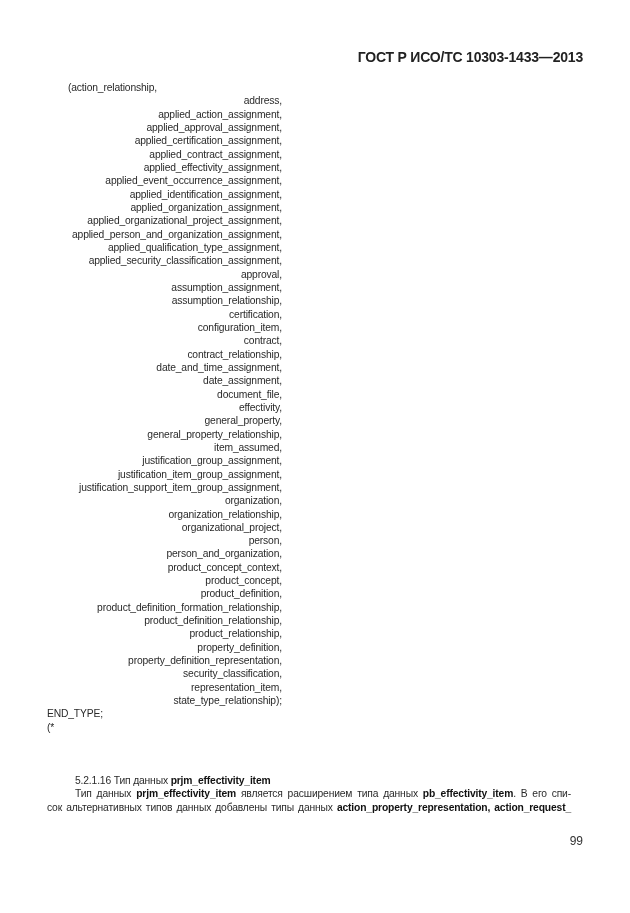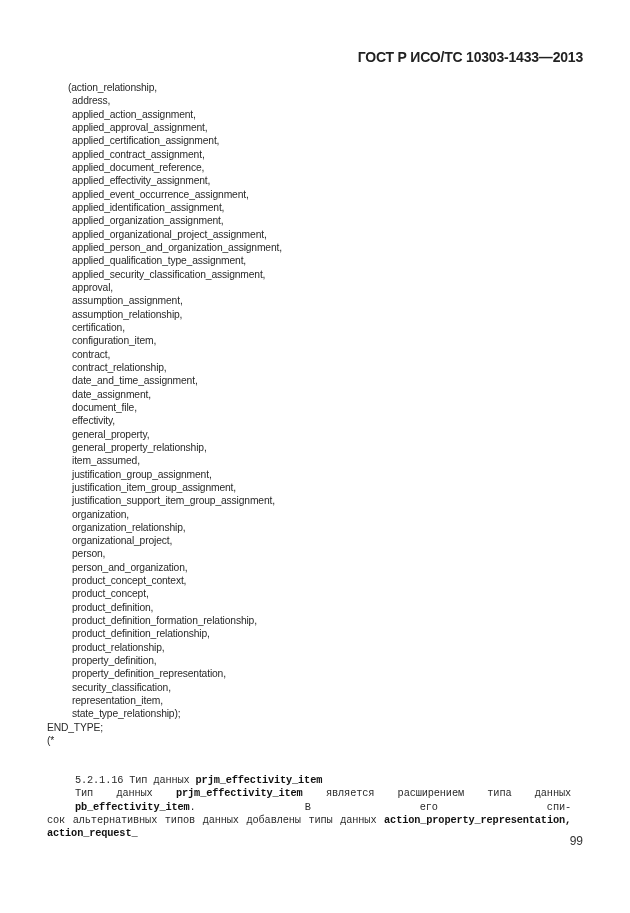--- a/index.html
+++ b/index.html
@@ -3,43 +3,42 @@
 <meta charset="utf-8">
 <style>
   html, body { margin:0; padding:0; background:#ffffff; }
   body { width:630px; height:913px; position:relative; overflow:hidden;
          font-family:"Liberation Sans", sans-serif; color:#1a1a1a; }
   .header { position:absolute; top:49px; right:47px; font-size:14px; font-weight:bold;
             letter-spacing:-0.2px; color:#222; }
   .code { position:absolute; top:81px; left:47px; font-size:10.3px; line-height:13.33px;
           color:#2a2a2a; letter-spacing:-0.15px; }
   .code .ln { white-space:pre; display:block; height:13.33px; }
-  .code .ind { padding-left:25px; }
+  .code .ind { padding-left:25px;text-align:right; }
   .code .ind0 { padding-left:21px; }
   .para { position:absolute; left:47px; width:524px; font-size:10.3px; line-height:13.33px; color:#2a2a2a; letter-spacing:-0.15px; }
-  .p1 { top:774px;font-family:Liberation Mono, monospace; }
+  .p1 { top:774px; }
   .p1 .indent { padding-left:28px; }
   .bold { font-weight:bold; color:#111; }
   .just { text-align:justify; text-align-last:justify; display:block; }
   .pagenum { position:absolute; top:834px; right:47px; font-size:12px; color:#333; }
 </style>
 </head>
 <body>
 
 <div class="header">ГОСТ Р ИСО/ТС 10303-1433—2013</div>
 
 <div class="code">
   <span class="ln ind0">(action_relationship,</span>
   <div id="code-items">
       <span class="ln ind">address,</span>
       <span class="ln ind">applied_action_assignment,</span>
       <span class="ln ind">applied_approval_assignment,</span>
       <span class="ln ind">applied_certification_assignment,</span>
       <span class="ln ind">applied_contract_assignment,</span>
-      <span class="ln ind">applied_document_reference,</span>
       <span class="ln ind">applied_effectivity_assignment,</span>
       <span class="ln ind">applied_event_occurrence_assignment,</span>
       <span class="ln ind">applied_identification_assignment,</span>
       <span class="ln ind">applied_organization_assignment,</span>
       <span class="ln ind">applied_organizational_project_assignment,</span>
       <span class="ln ind">applied_person_and_organization_assignment,</span>
       <span class="ln ind">applied_qualification_type_assignment,</span>
       <span class="ln ind">applied_security_classification_assignment,</span>
       <span class="ln ind">approval,</span>
       <span class="ln ind">assumption_assignment,</span>

